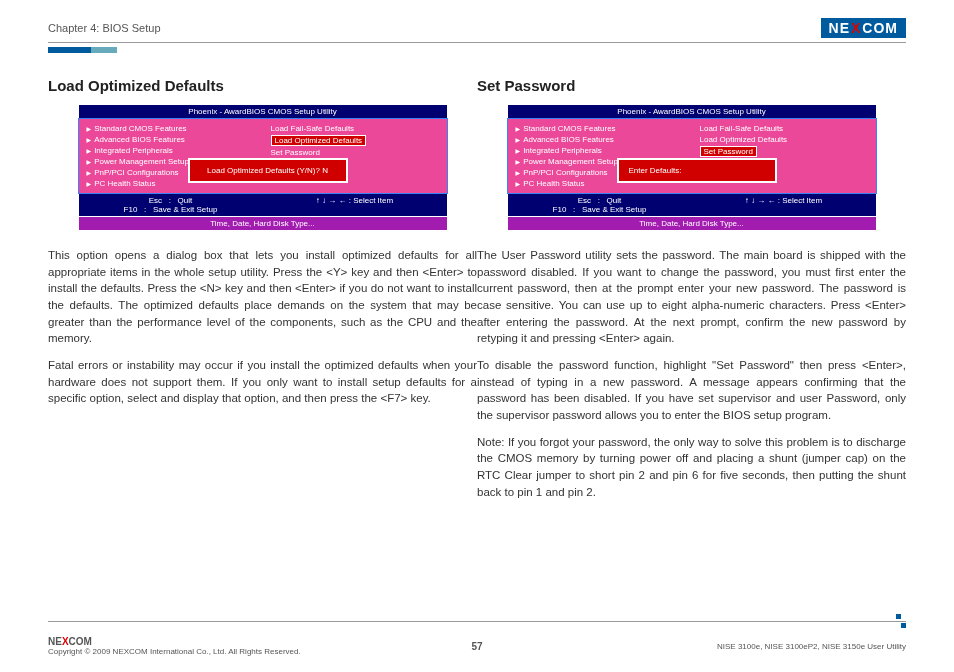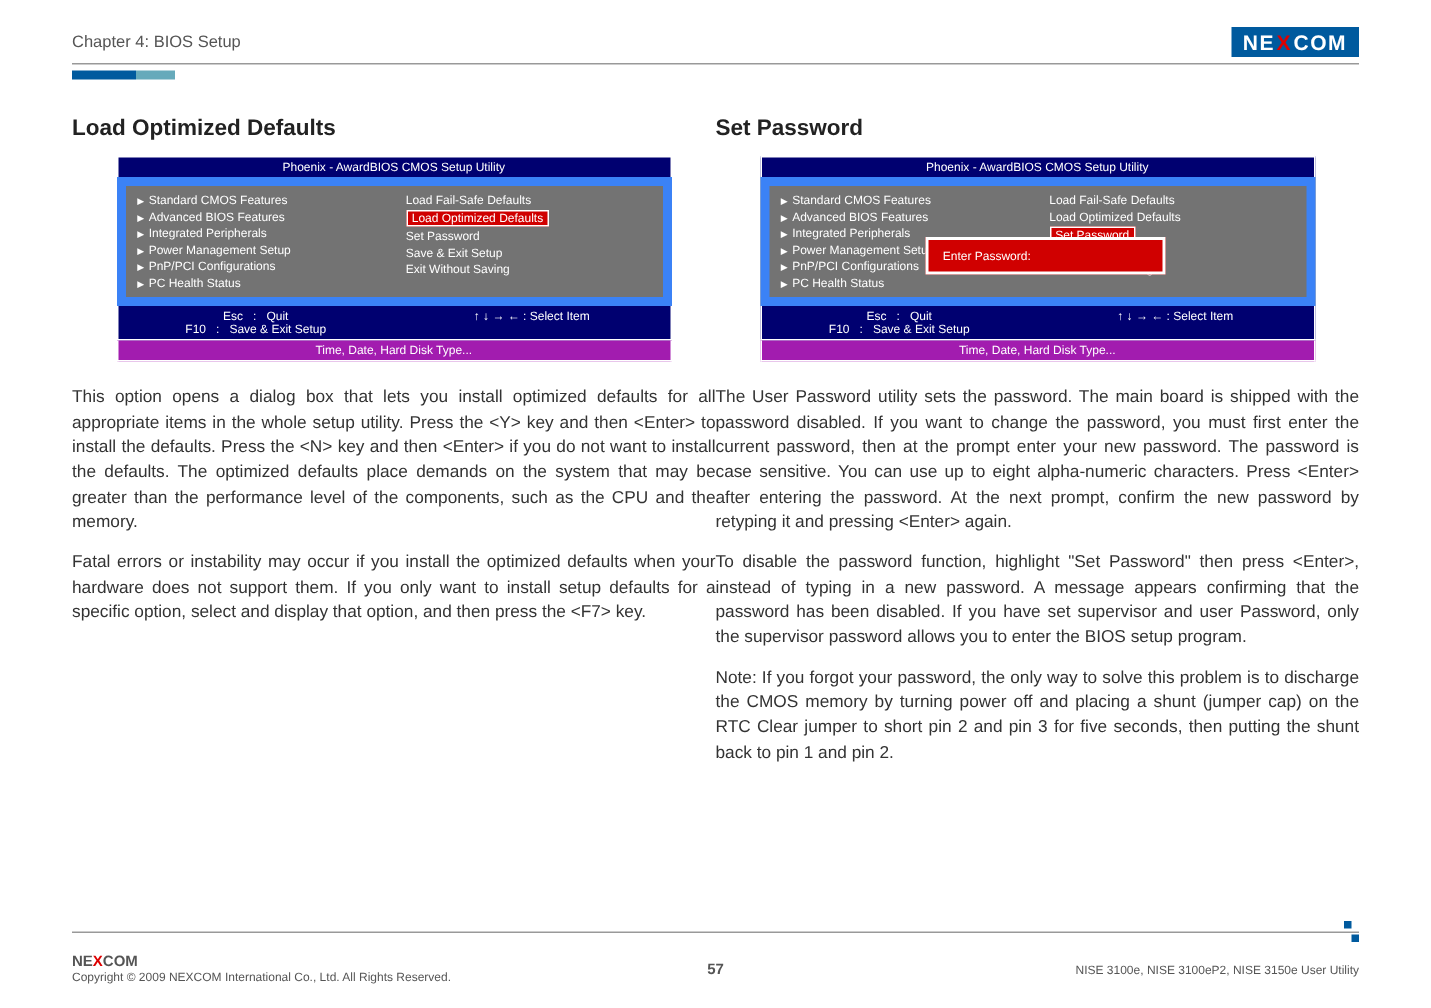--- a/index.html
+++ b/index.html
@@ -8,21 +8,21 @@
 .header { display: flex; justify-content: space-between; align-items: center; border-bottom: 1px solid #999; padding-bottom: 4px; margin-bottom: 4px; }
 .chapter { font-size: 11px; color: #555; }
 .logo { background: #005a9e; color: #fff; padding: 2px 8px; font-weight: bold; font-size: 14px; letter-spacing: 1px; display: inline-flex; align-items: center; }
 .logo-x { color: #d00; margin: 0 1px; }
 .sub-header-bar { height: 6px; background: linear-gradient(to right, #005a9e 5%, #6ab 5%, #6ab 8%, transparent 8%); margin-bottom: 24px; }
 .columns { display: flex; }
 .col { flex: 1; }
 .col h2 { font-size: 15px; font-weight: bold; color: #222; margin-bottom: 10px; }
 .bios-box { width: 370px; margin: 0 auto 16px auto; font-size: 8px; color: #fff; position: relative; }
 .bios-title { background: #000070; text-align: center; padding: 2px 0; border: 1px solid #fff; border-bottom: none; }
-.bios-body { background: #737373; border: 6px solid #3b82f6; display: flex; }
+.bios-body { background: #ec4899; border: 1px solid #3b82f6; display: flex; }
 .bios-left, .bios-right { flex: 1; padding: 4px 8px; }
 .bios-item { padding: 1px 0; display: flex; align-items: center; gap: 3px; }
 .tri { font-size: 6px; }
 .hl-red { background: #d00000; border: 1px solid #fff; padding: 0 3px; display: inline-block; }
 .bios-footer1 { background: #000070; border: 1px solid #fff; border-top: none; display: flex; font-size: 8px; }
 .bios-footer1 > div { flex: 1; padding: 2px 8px; text-align: center; }
 .bios-footer2 { background: #a21caf; border: 1px solid #fff; border-top: none; text-align: center; padding: 2px 0; font-size: 8px; }
 .dialog { position: absolute; background: #d00000; border: 2px solid #fff; padding: 6px 10px; font-size: 8px; color: #fff; }
 .body-text { font-size: 11.5px; line-height: 1.45; color: #333; margin-bottom: 10px; text-align: justify; }
 .footer { position: absolute; bottom: 16px; left: 48px; right: 48px; display: flex; justify-content: space-between; align-items: center; font-size: 8px; color: #555; border-top: 1px solid #999; padding-top: 14px; }
@@ -96,20 +96,21 @@
                 <span>Exit Without Saving</span>
               </div>
           </div>
         </div>
         <div class="bios-footer1">
           <div style="white-space:pre">Esc   :   Quit
 F10   :   Save &amp; Exit Setup</div>
           <div>↑ ↓ → ← : Select Item</div>
         </div>
         <div class="bios-footer2">Time, Date, Hard Disk Type...</div>
+        <div class="dialog" style="top:54px; left:110px; width:160px; text-align:center;">Load Optimized Defaults (Y/N)? N</div>
       </div>
       <p class="body-text">This option opens a dialog box that lets you install optimized defaults for all appropriate items in the whole setup utility. Press the &lt;Y&gt; key and then &lt;Enter&gt; to install the defaults. Press the &lt;N&gt; key and then &lt;Enter&gt; if you do not want to install the defaults. The optimized defaults place demands on the system that may be greater than the performance level of the components, such as the CPU and the memory.</p>
       <p class="body-text">Fatal errors or instability may occur if you install the optimized defaults when your hardware does not support them. If you only want to install setup defaults for a specific option, select and display that option, and then press the &lt;F7&gt; key.</p>
     </div>
 
     <div class="col">
       <h2>Set Password</h2>
       <div class="bios-box">
         <div class="bios-title">Phoenix - AwardBIOS CMOS Setup Utility</div>
         <div class="bios-body">
@@ -156,25 +157,25 @@
                 <span>Exit Without Saving</span>
               </div>
           </div>
         </div>
         <div class="bios-footer1">
           <div style="white-space:pre">Esc   :   Quit
 F10   :   Save &amp; Exit Setup</div>
           <div>↑ ↓ → ← : Select Item</div>
         </div>
         <div class="bios-footer2">Time, Date, Hard Disk Type...</div>
-        <div class="dialog" style="top:54px; left:110px; width:160px; text-align:left;">Enter Password:</div>
+        <div class="dialog" style="top:54px; left:110px; width:160px; text-align:left;">Enter Defaults:</div>
       </div>
       <p class="body-text">The User Password utility sets the password. The main board is shipped with the password disabled. If you want to change the password, you must first enter the current password, then at the prompt enter your new password. The password is case sensitive. You can use up to eight alpha-numeric characters. Press &lt;Enter&gt; after entering the password. At the next prompt, confirm the new password by retyping it and pressing &lt;Enter&gt; again.</p>
       <p class="body-text">To disable the password function, highlight "Set Password" then press &lt;Enter&gt;, instead of typing in a new password. A message appears confirming that the password has been disabled. If you have set supervisor and user Password, only the supervisor password allows you to enter the BIOS setup program.</p>
-      <p class="body-text">Note: If you forgot your password, the only way to solve this problem is to discharge the CMOS memory by turning power off and placing a shunt (jumper cap) on the RTC Clear jumper to short pin 2 and pin 3 for five seconds, then putting the shunt back to pin 1 and pin 2.</p>
+      <p class="body-text">Note: If you forgot your password, the only way to solve this problem is to discharge the CMOS memory by turning power off and placing a shunt (jumper cap) on the RTC Clear jumper to short pin 2 and pin 6 for five seconds, then putting the shunt back to pin 1 and pin 2.</p>
     </div>
   </div>
 </div>
 
 <div class="footer">
   <div>
     <div class="footer-logo">
       <span>NE</span><span class="logo-x2">X</span><span>COM</span>
     </div>
     <div>Copyright © 2009 NEXCOM International Co., Ltd. All Rights Reserved.</div>

